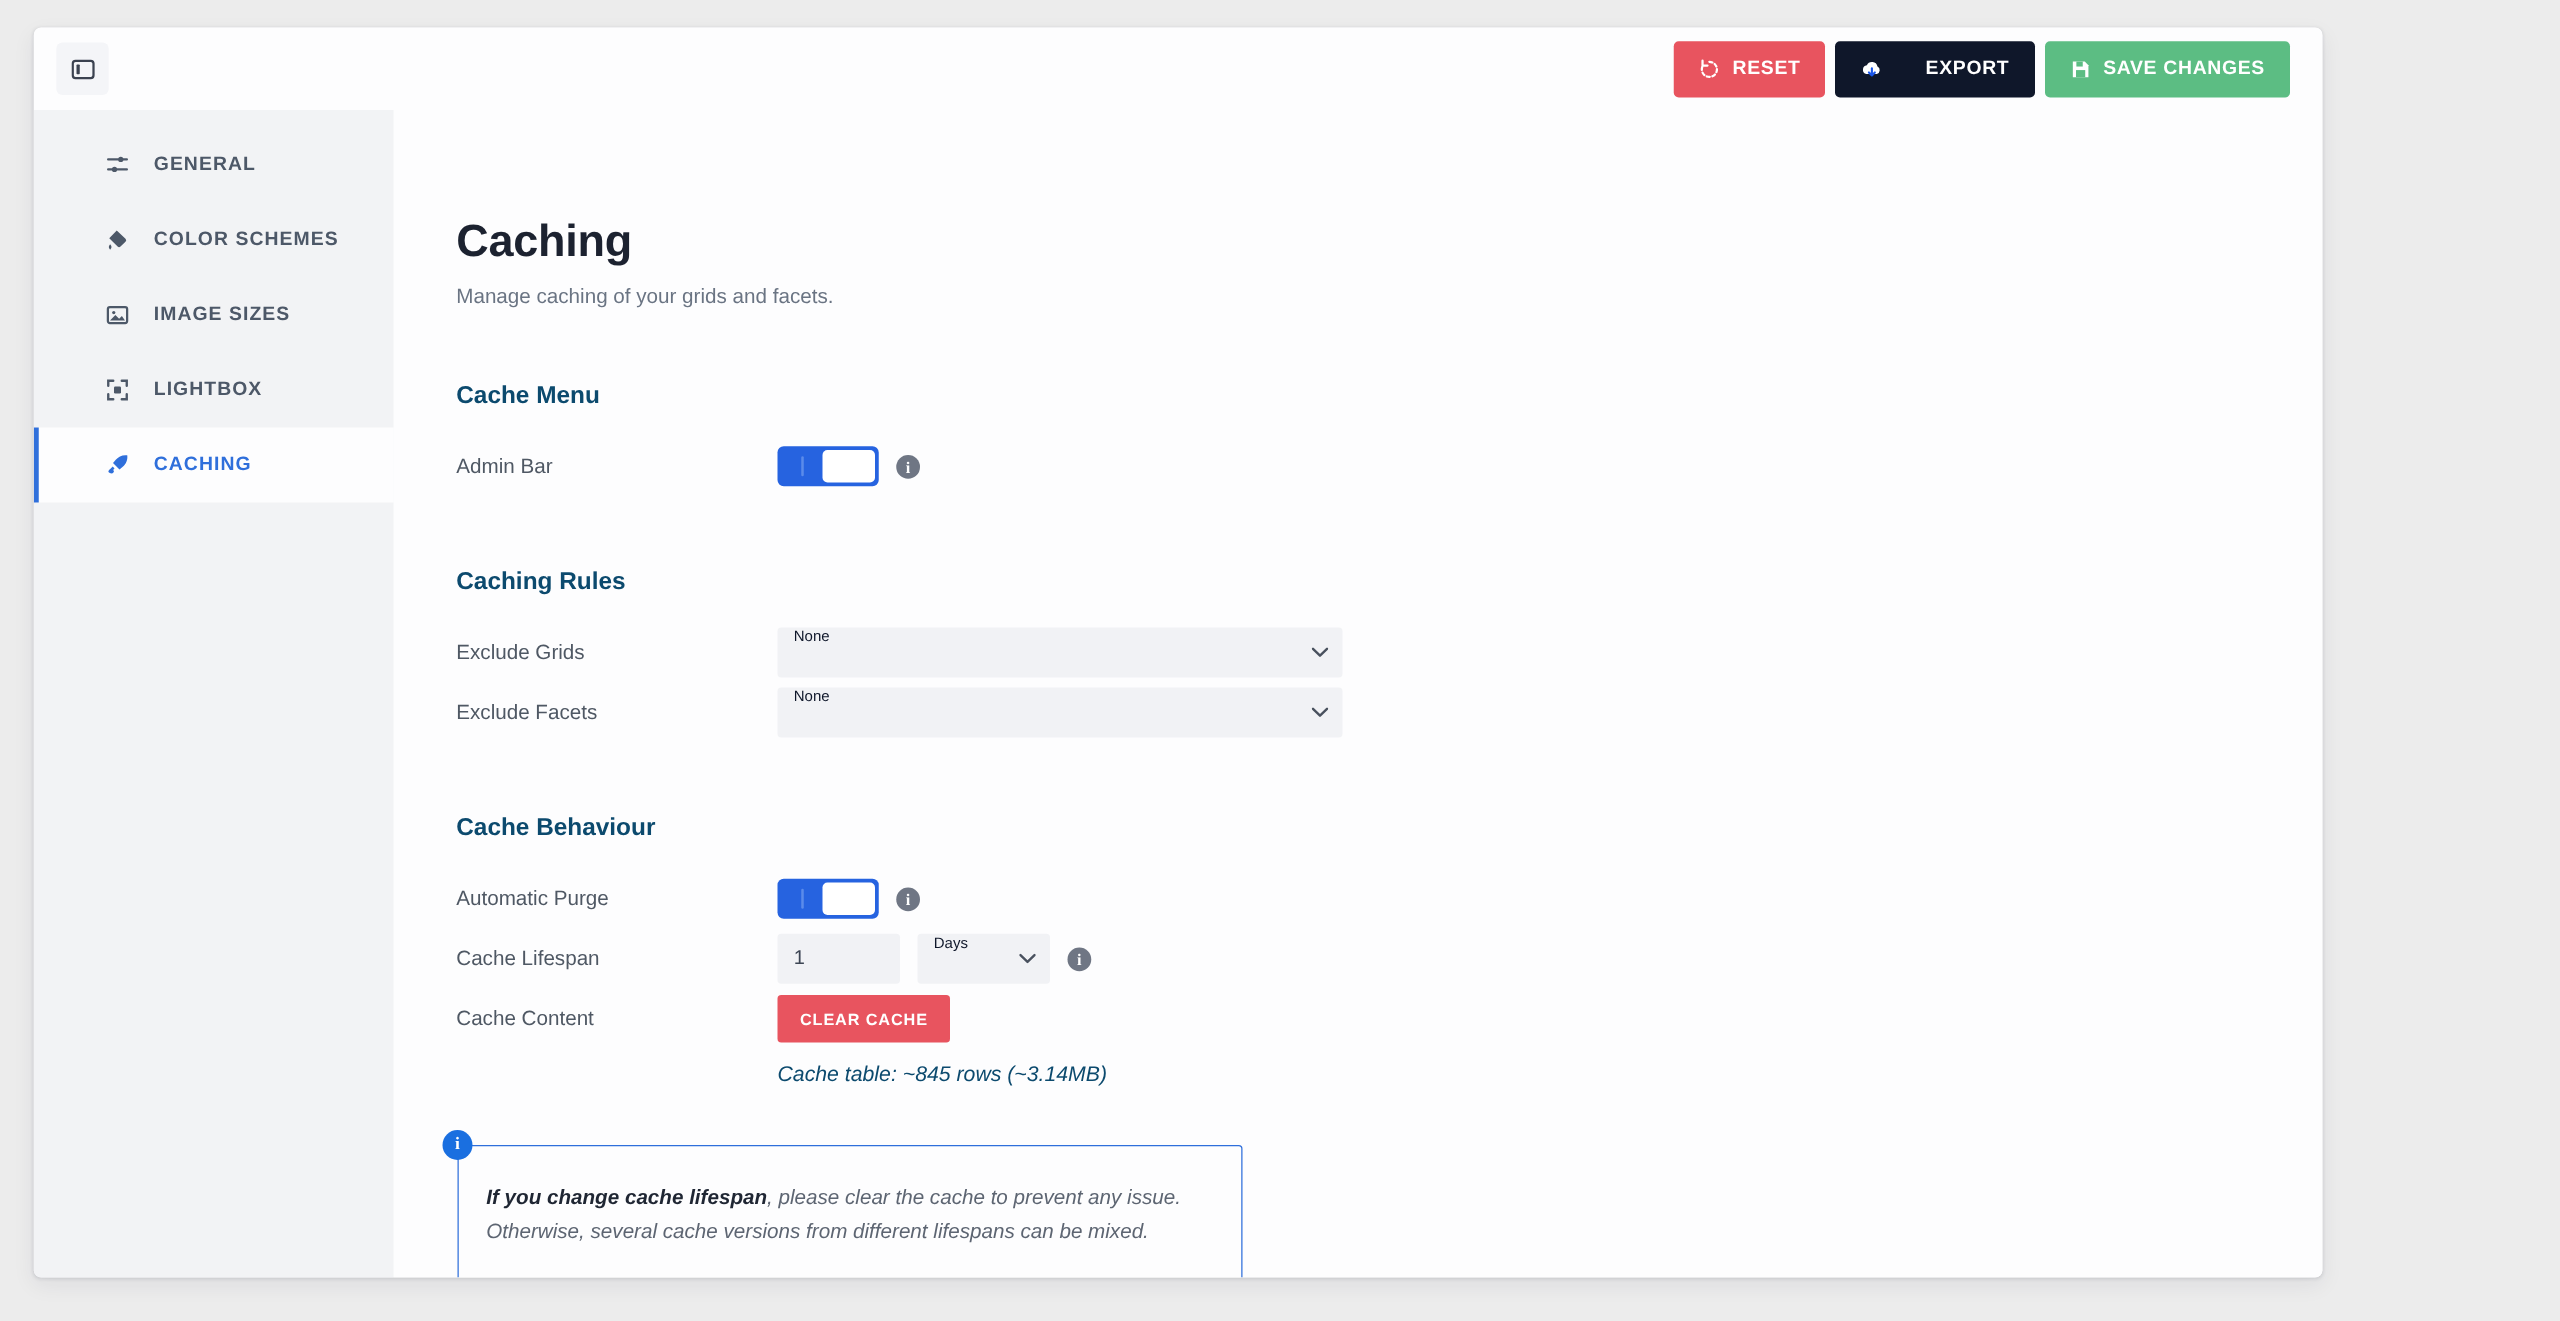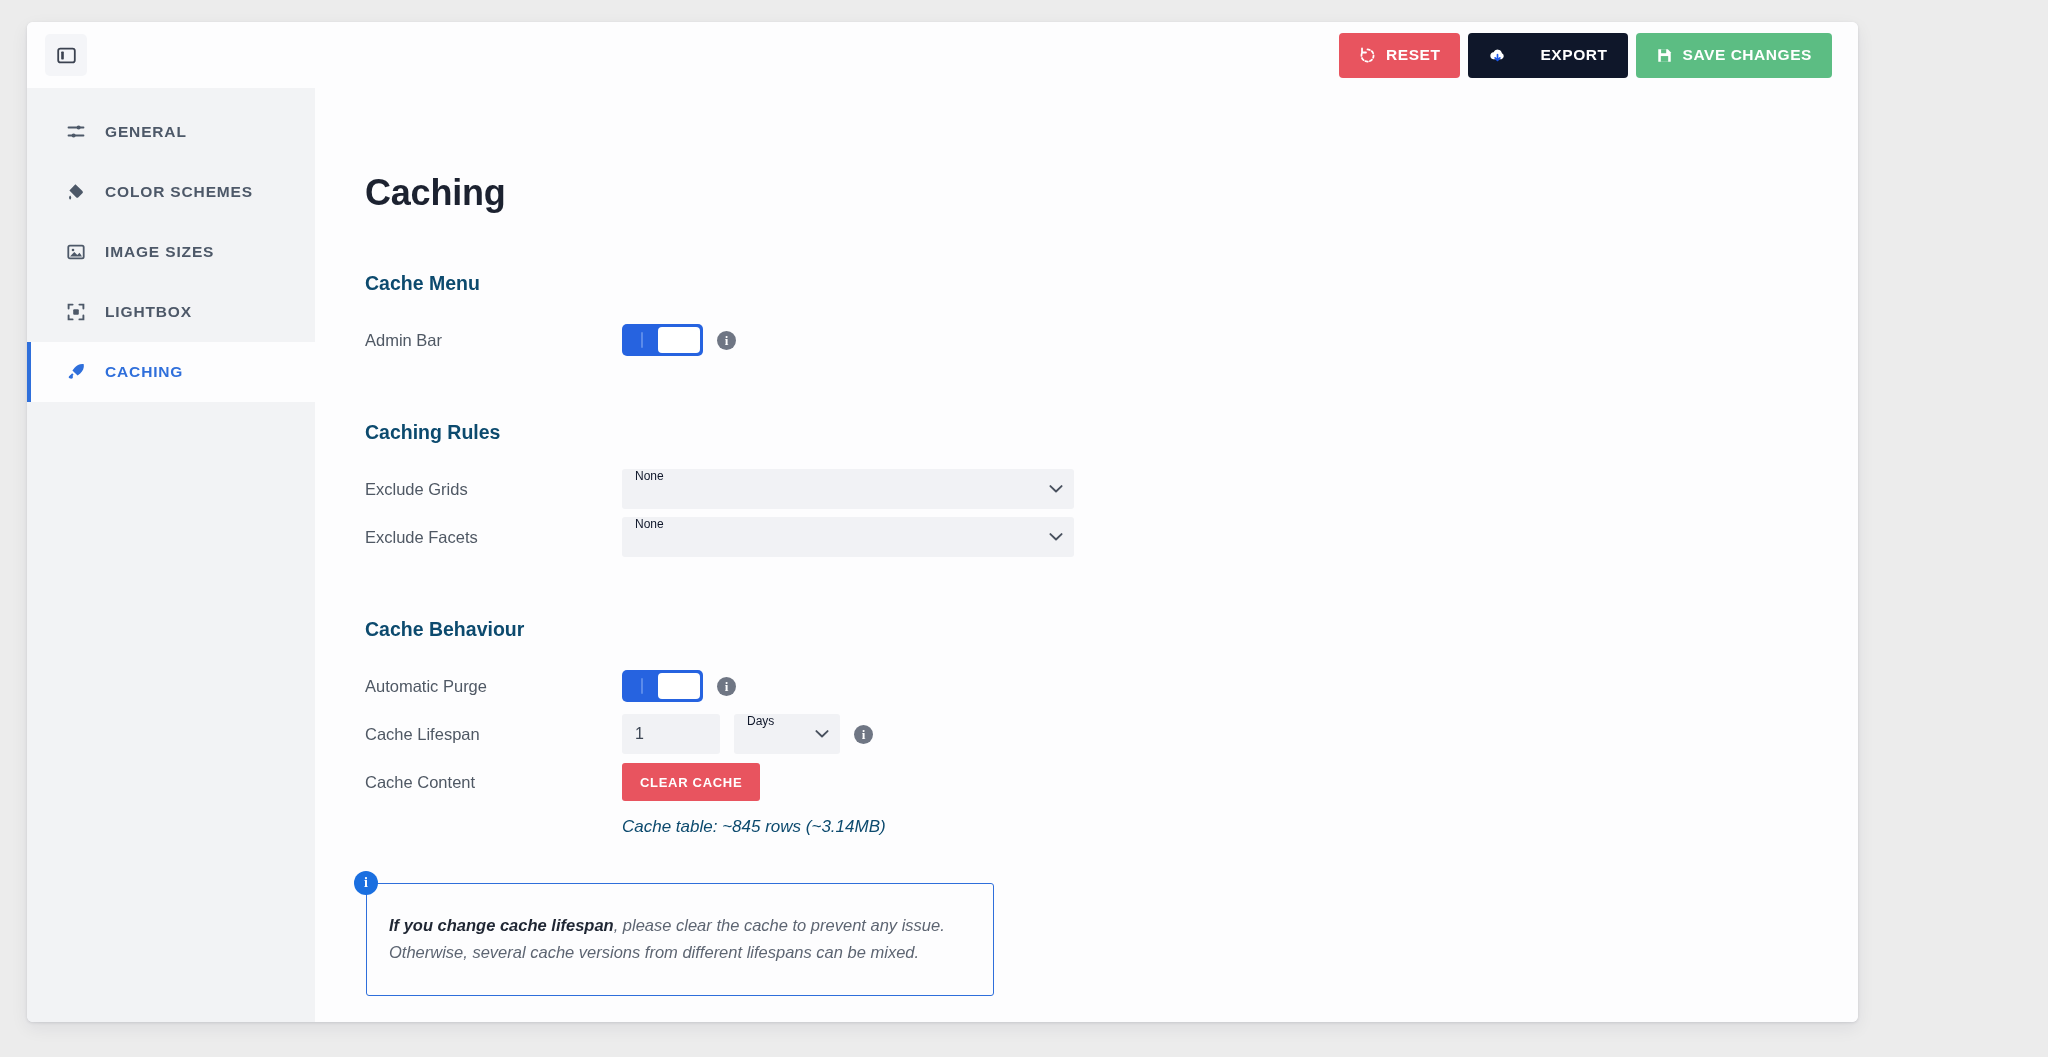--- a/index.html
+++ b/index.html
@@ -82,21 +82,21 @@
   .sidebar {
     flex: 0 0 288px;
     background: #f2f3f5;
     padding-top: 14px;
   }
   .nav-item {
     position: relative;
     height: 60px;
     display: flex;
     align-items: center;
-    padding-left: 38px;
+    padding-left: 56px;
     gap: 18px;
     cursor: pointer;
     color: #4d5868;
   }
   .nav-item .nav-label {
     font-size: 15.5px;
     font-weight: 700;
     letter-spacing: .85px;
     text-transform: uppercase;
   }
@@ -390,20 +390,21 @@
           </svg>
         </span>
         <span class="nav-label">CACHING</span>
       </div>
 
     </nav>
 
     <main class="content">
 
       <h1 class="page-title">Caching</h1>
+      <p class="page-subtitle">Manage caching of your grids and facets.</p>
 
       <h2 class="section-heading">Cache Menu</h2>
 
       <div class="field-row">
         <span class="field-label">Admin Bar</span>
         <span class="field-control">
           <span class="toggle">
             <span class="knob"></span>
           </span>
           <span class="info-icon">i</span>

